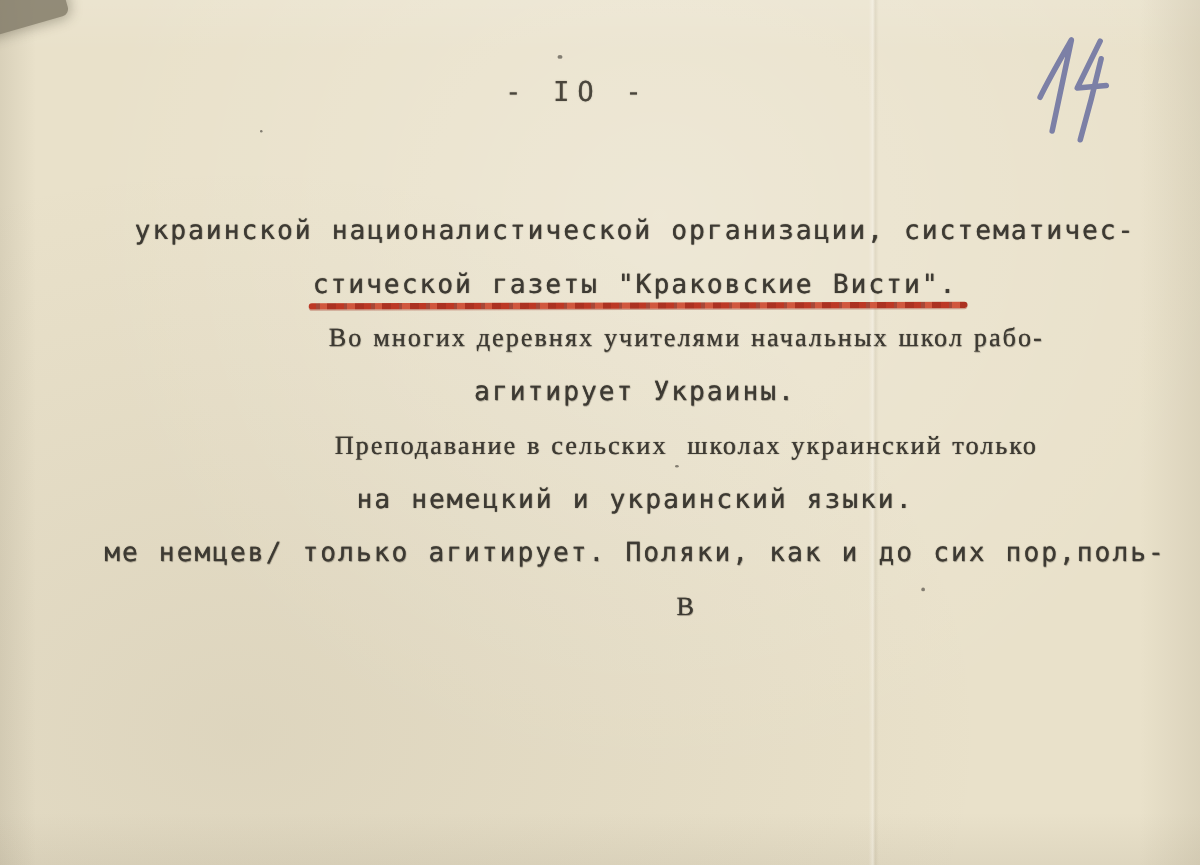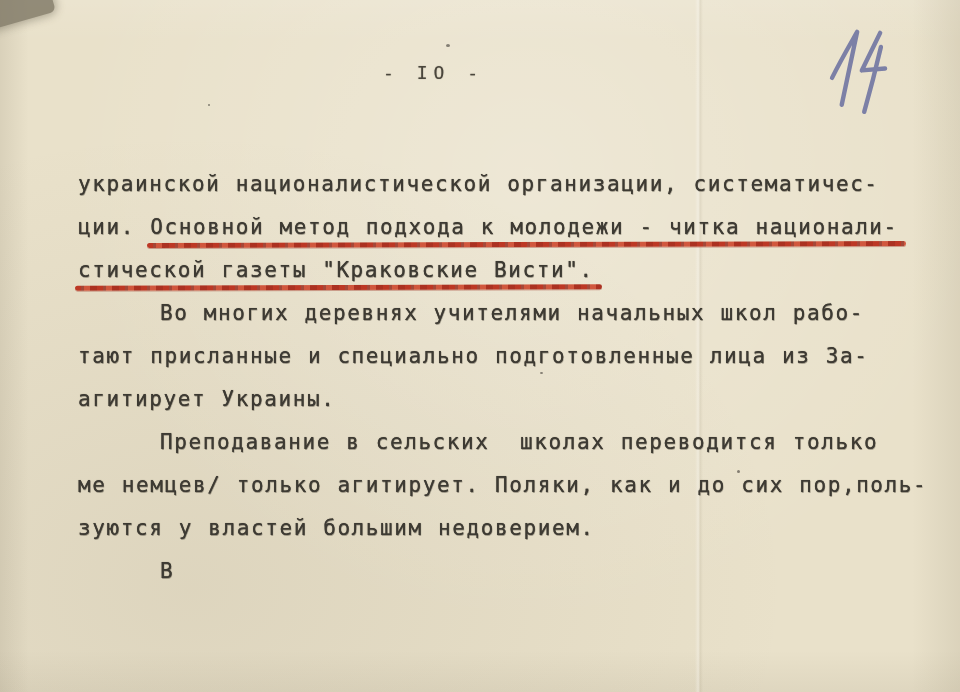--- a/index.html
+++ b/index.html
@@ -33,44 +33,44 @@
     background:linear-gradient(90deg, rgba(0,0,0,0) 0%,
                 rgba(255,255,255,0.30) 40%, rgba(140,130,104,0.12) 65%, rgba(0,0,0,0) 100%);
   }
   .speck { position:absolute; background:#57524a; border-radius:50%; opacity:.7; }
   .speck.s1 { left:446px; top:44px;  width:4px; height:3px; }
   .speck.s2 { left:737px; top:470px; width:3px; height:3px; }
   .speck.s3 { left:208px; top:104px; width:2px; height:2px; }
   .speck.s4 { left:540px; top:372px; width:3px; height:2px; }
 
   .page-number {
-    position:absolute; left:383px; top:62px;
-    font-size:18px; letter-spacing:6px;
+    position:absolute; left:404px; top:62px;
+    font-size:22px; letter-spacing:6px;
     color:#4a463c;
     text-shadow:0 0 1px rgba(60,55,45,0.55);
     white-space:pre;
   }
 
   .handwriting {
     position:absolute; left:818px; top:20px; width:78px; height:96px;
     transform:rotate(5deg);
   }
   .handwriting svg { width:100%; height:100%; }
   .sr { position:absolute; width:1px; height:1px; overflow:hidden; opacity:0; }
 
   .text-block {
     position:absolute; left:78px; top:163px; width:860px;
     color:#3d3a33;
     font-size:21px;
     letter-spacing:1.6px;
     word-spacing:1px;
     text-shadow:0 0 0.7px rgba(55,50,40,0.85), 0.5px 0.5px 0.6px rgba(55,50,40,0.35);
   }
-  .line { height:43px; line-height:43px; white-space:pre; }
-  .line.indent { padding-left:82px; }
+  .line { height:43px; line-height:43px; white-space:pre;text-align:center; }
+  .line.indent { padding-left:82px;font-family:Liberation Serif, serif; }
 
   
   .redline { position:relative; }
   .redline::after {
     content:"";
     position:absolute; left:-3px; right:-8px; bottom:-8px; height:5px;
     background:repeating-linear-gradient(90deg,
       rgba(186,47,28,0.95) 0 6px,
       rgba(148,33,19,0.80) 6px 9px,
       rgba(206,72,46,0.90) 9px 15px,
@@ -100,24 +100,22 @@
       <g fill="none" stroke="#6d72a1" stroke-width="4.4" stroke-linecap="round" stroke-linejoin="round" opacity="0.88">
         <path d="M15,60 C22,42 31,23 36,12 L27,86"></path>
         <path d="M59,11 L44,50 L67,46"></path>
         <path d="M61,25 C58,46 54,70 50,91"></path>
       </g>
     </svg>
   </div>
 
   <div class="text-block">
     <div class="line">украинской националистической организации, систематичес-</div>
-    <div class="line"><span>ции. </span><span class="redline">Основной метод подхода к молодежи - читка национали-</span></div>
     <div class="line"><span class="redline">стической газеты "Краковские Висти".</span></div>
     <div class="line indent">Во многих деревнях учителями начальных школ рабо-</div>
-    <div class="line">тают присланные и специально подготовленные лица из За-</div>
     <div class="line">агитирует Украины.</div>
-    <div class="line indent">Преподавание в сельских  школах переводится только</div>
+    <div class="line indent">Преподавание в сельских  школах украинский только</div>
+    <div class="line">на немецкий и украинский языки.</div>
     <div class="line">ме немцев/ только агитирует. Поляки, как и до сих пор,поль-</div>
-    <div class="line">зуются у властей большим недоверием.</div>
     <div class="line indent">В</div>
   </div>
 
 </div>
 
 </body></html>

